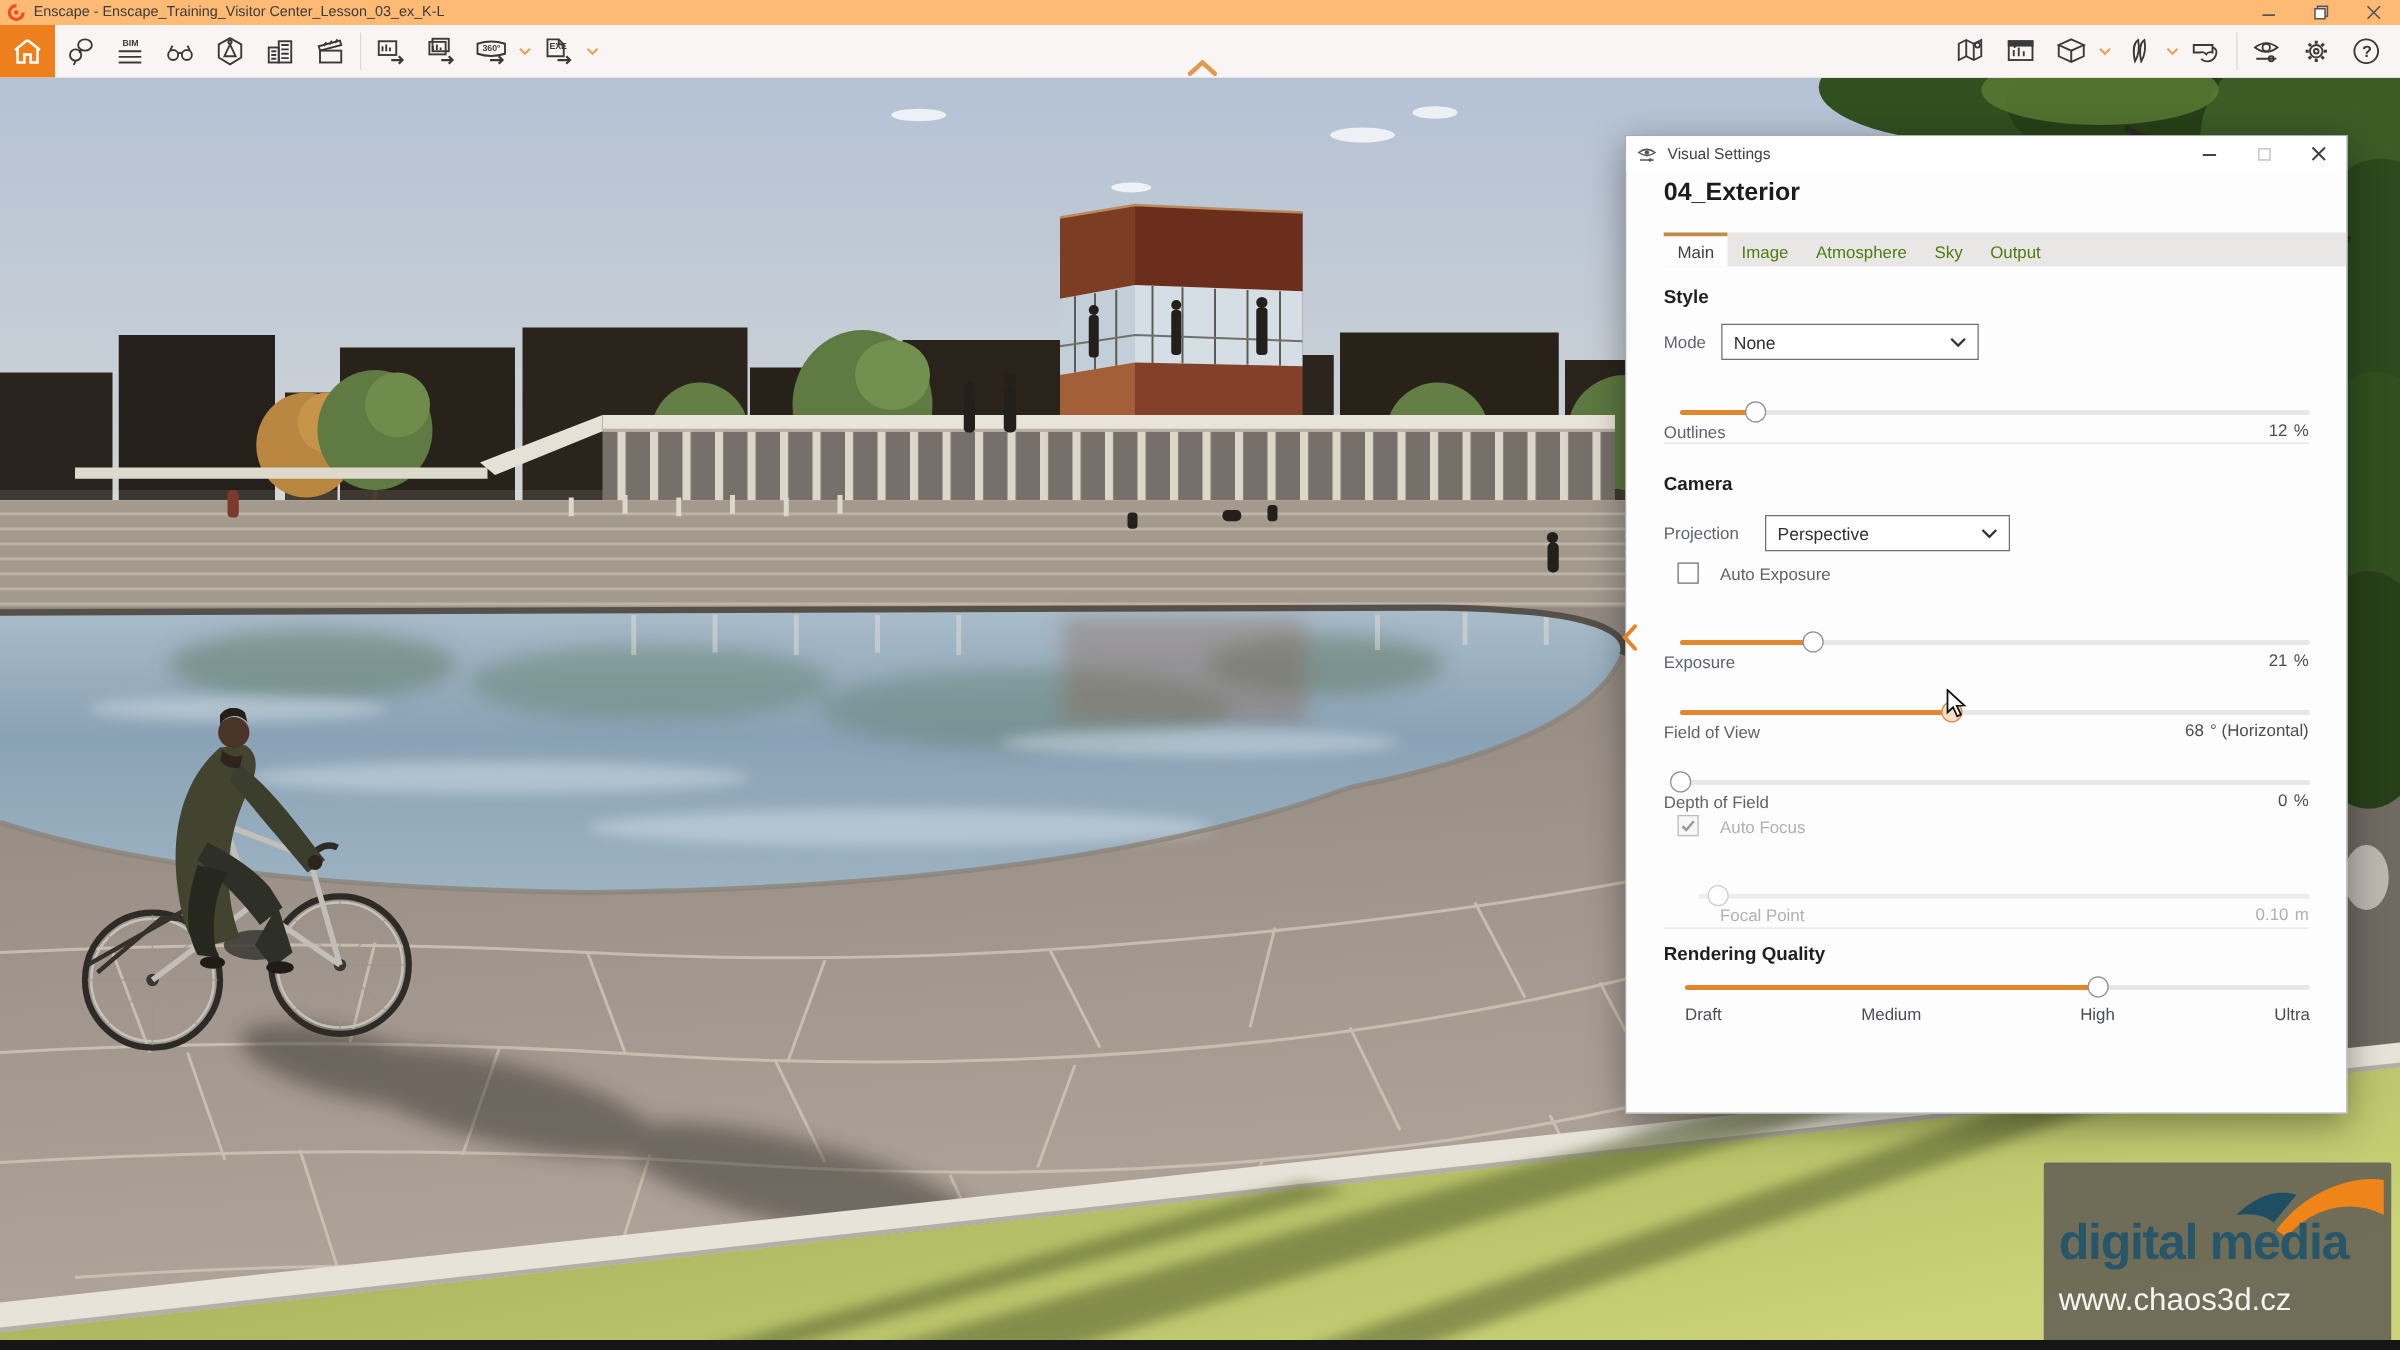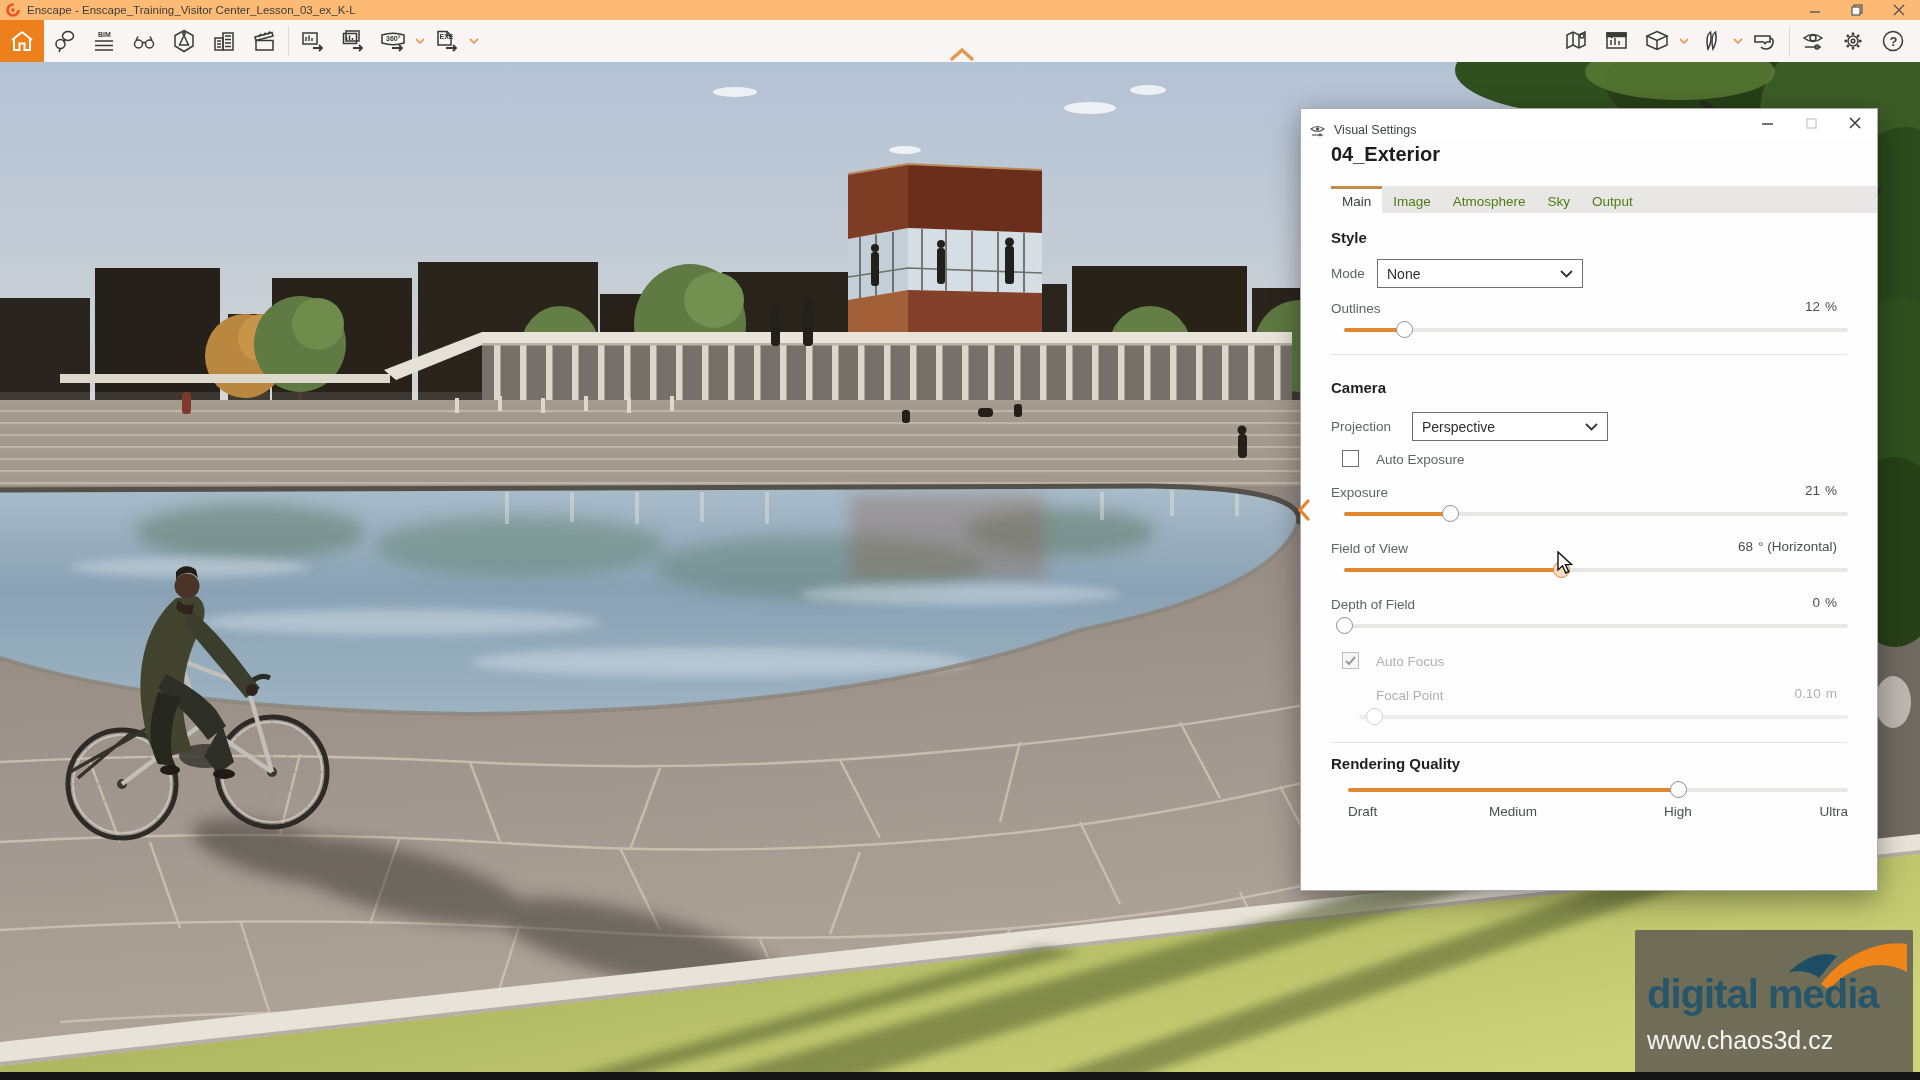--- a/index.html
+++ b/index.html
@@ -29,30 +29,30 @@
   
   #watermark{position:absolute;left:1635px;top:930px;width:278px;height:148px;
     background:rgba(99,94,83,0.88);border-radius:2px;}
   #watermark .wm1{position:absolute;left:12px;top:42px;font-size:40px;font-weight:bold;
     color:#27566b;letter-spacing:-1px;}
   #watermark .wm2{position:absolute;left:12px;top:96px;font-size:25px;color:#f4f4f2;}
   #watermark svg{position:absolute;right:4px;top:6px;}
   
   #dialog{position:absolute;left:1300px;top:108px;width:578px;height:783px;background:#fdfdfd;
     border:1px solid #ababab;box-sizing:border-box;box-shadow:0 8px 28px rgba(0,0,0,.38);}
-  #dlg-titlebar{position:absolute;left:0;top:0;right:0;height:28px;display:flex;align-items:flex-end;background:#fff;}
+  #dlg-titlebar{position:absolute;left:0;top:0;right:0;height:28px;display:flex;align-items:center;background:#fff;}
   #dlg-titlebar .dlg-title{font-size:12.5px;color:#3f4246;margin-left:8px;}
   #dlg-titlebar .dlg-controls{margin-left:auto;display:flex;}
   .dlgbtn{width:44px;height:28px;display:flex;align-items:center;justify-content:center;}
   .preset{position:absolute;left:30px;top:34px;font-size:20px;font-weight:bold;color:#1c1c1c;}
   #tabbar{position:absolute;left:30px;right:0;top:77px;height:27px;background:#e9e7e6;display:flex;}
   .tab{padding:0 11px;display:flex;align-items:center;font-size:13.5px;color:#4d7c0f;border-top:3px solid transparent;box-sizing:border-box;}
   .tab.active{background:#fdfdfd;color:#3c4043;border-top:3px solid #c38b4a;}
   .h1{position:absolute;left:30px;font-size:15px;font-weight:bold;color:#1f1f1f;}
-  .lblrow{position:absolute;left:30px;right:40px;height:18px;}
+  .lblrow{position:absolute;left:30px;right:30px;height:18px;margin-top:38px;}
   .lbl{font-size:13.5px;color:#5f6368;}
   .lbl.dim,.val.dim{color:#b0b0b0;}
   .val{position:absolute;right:0;top:0;font-size:13.5px;color:#4a4d51;}
   .val .unit{margin-left:5px;}
   .select{position:absolute;height:29px;border:1.5px solid #6f6f6f;background:#fff;box-sizing:border-box;
     display:flex;align-items:center;justify-content:space-between;padding:0 9px;font-size:14px;color:#2f2f2f;}
   .sel-lbl{position:absolute;font-size:13.5px;color:#5f6368;}
   .slider{position:absolute;height:17px;}
   .track{position:absolute;left:0;right:0;top:6.5px;height:4px;background:#e9e7e5;border-radius:2px;}
   .fill{height:4px;background:#e2872f;border-radius:2px;}

